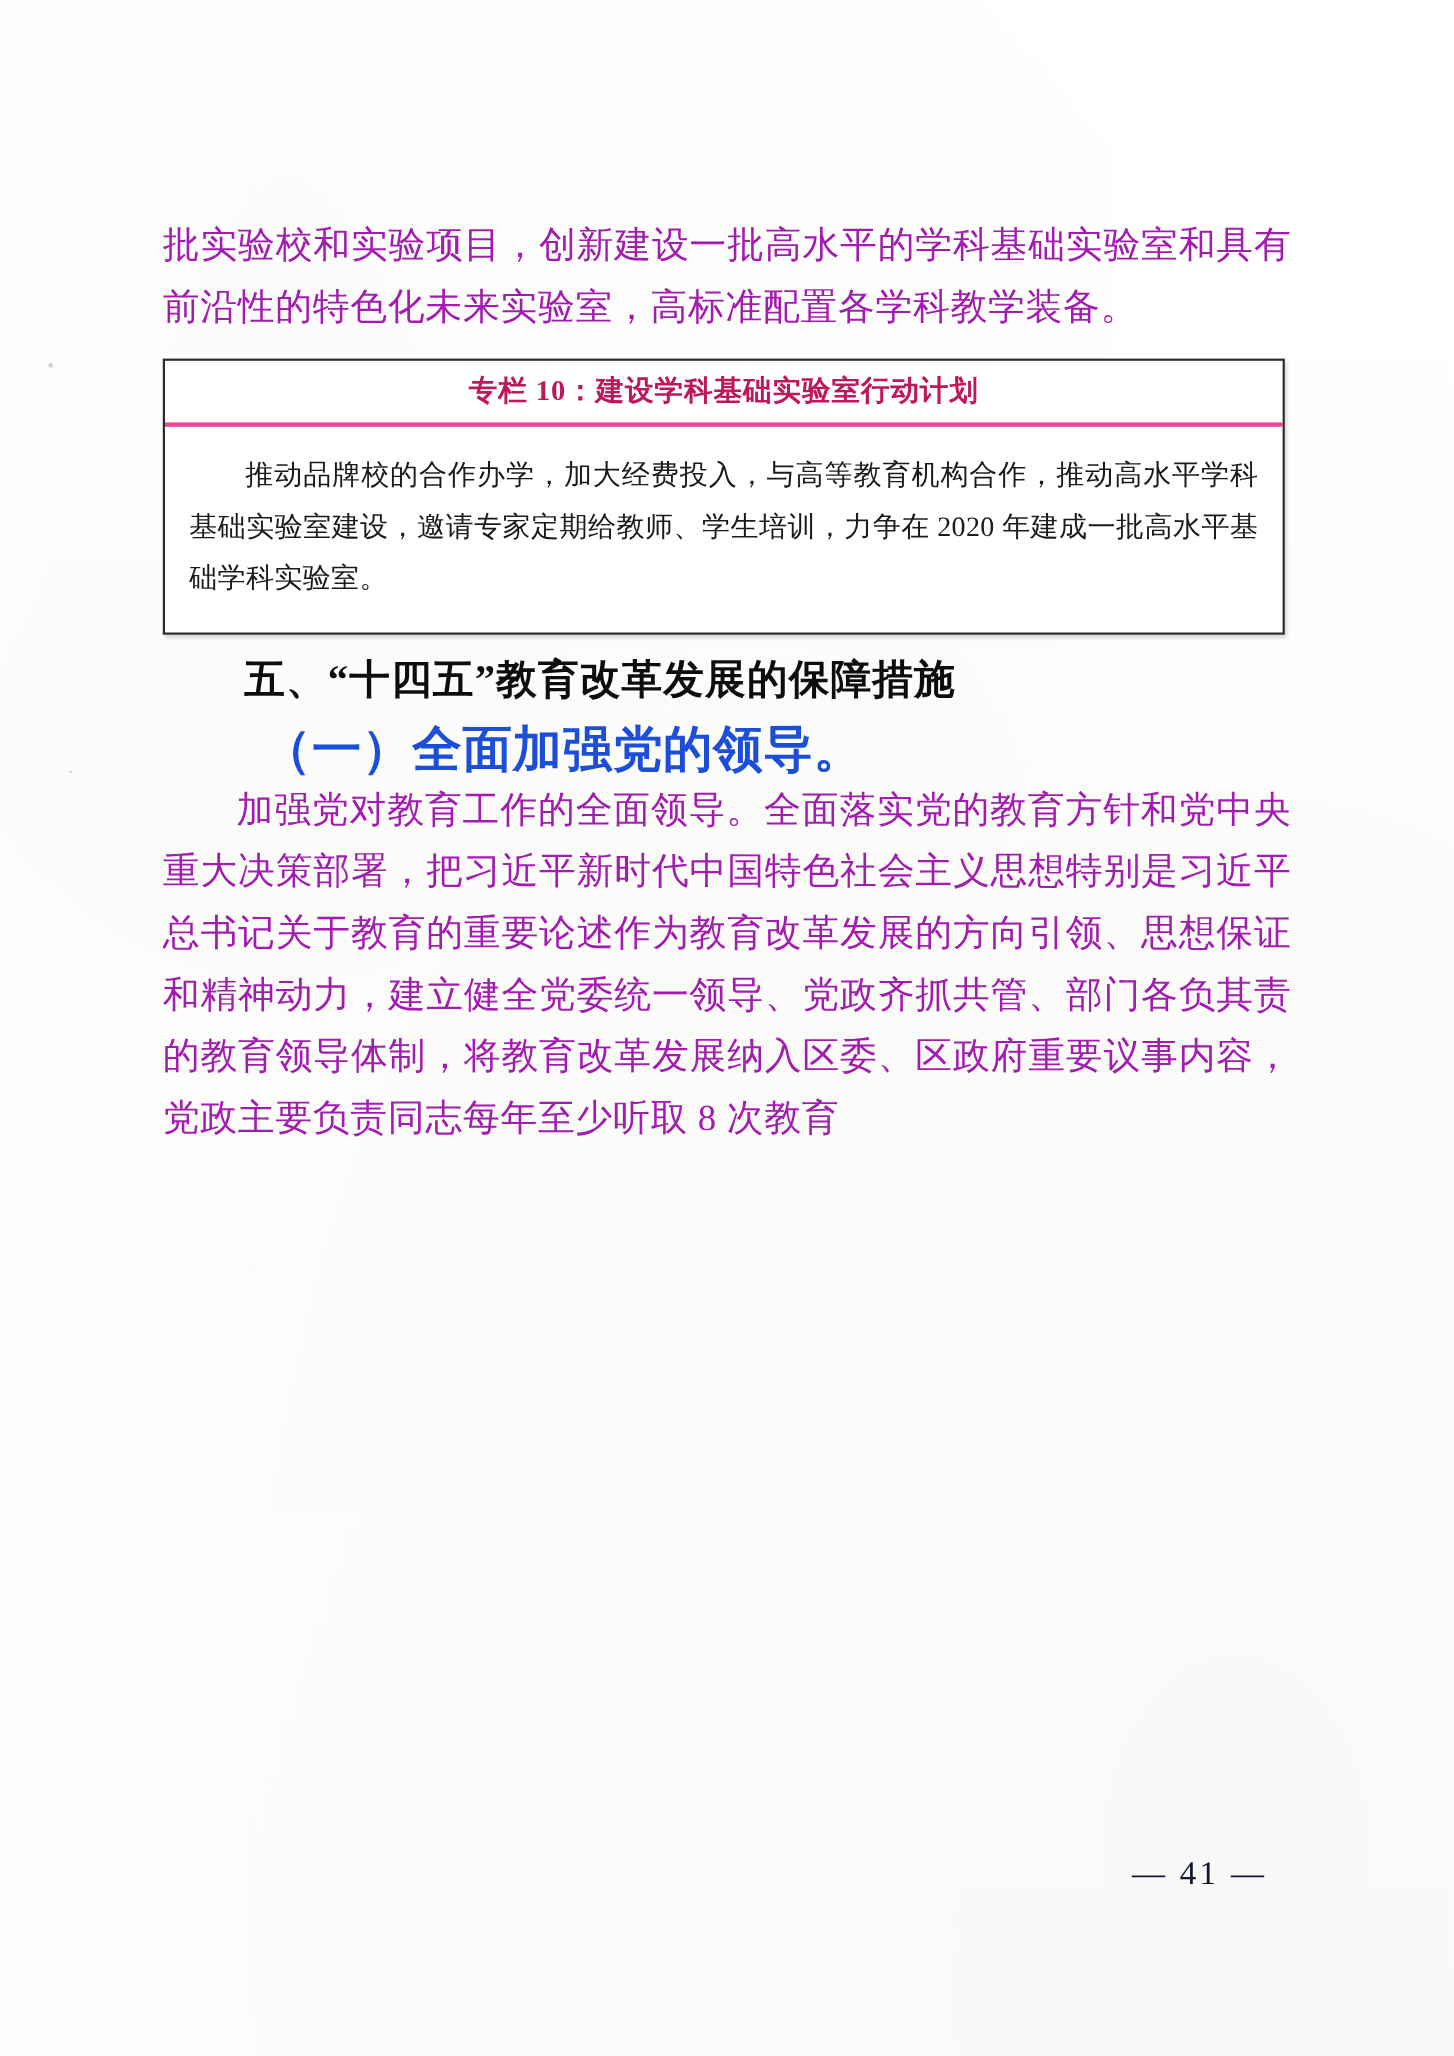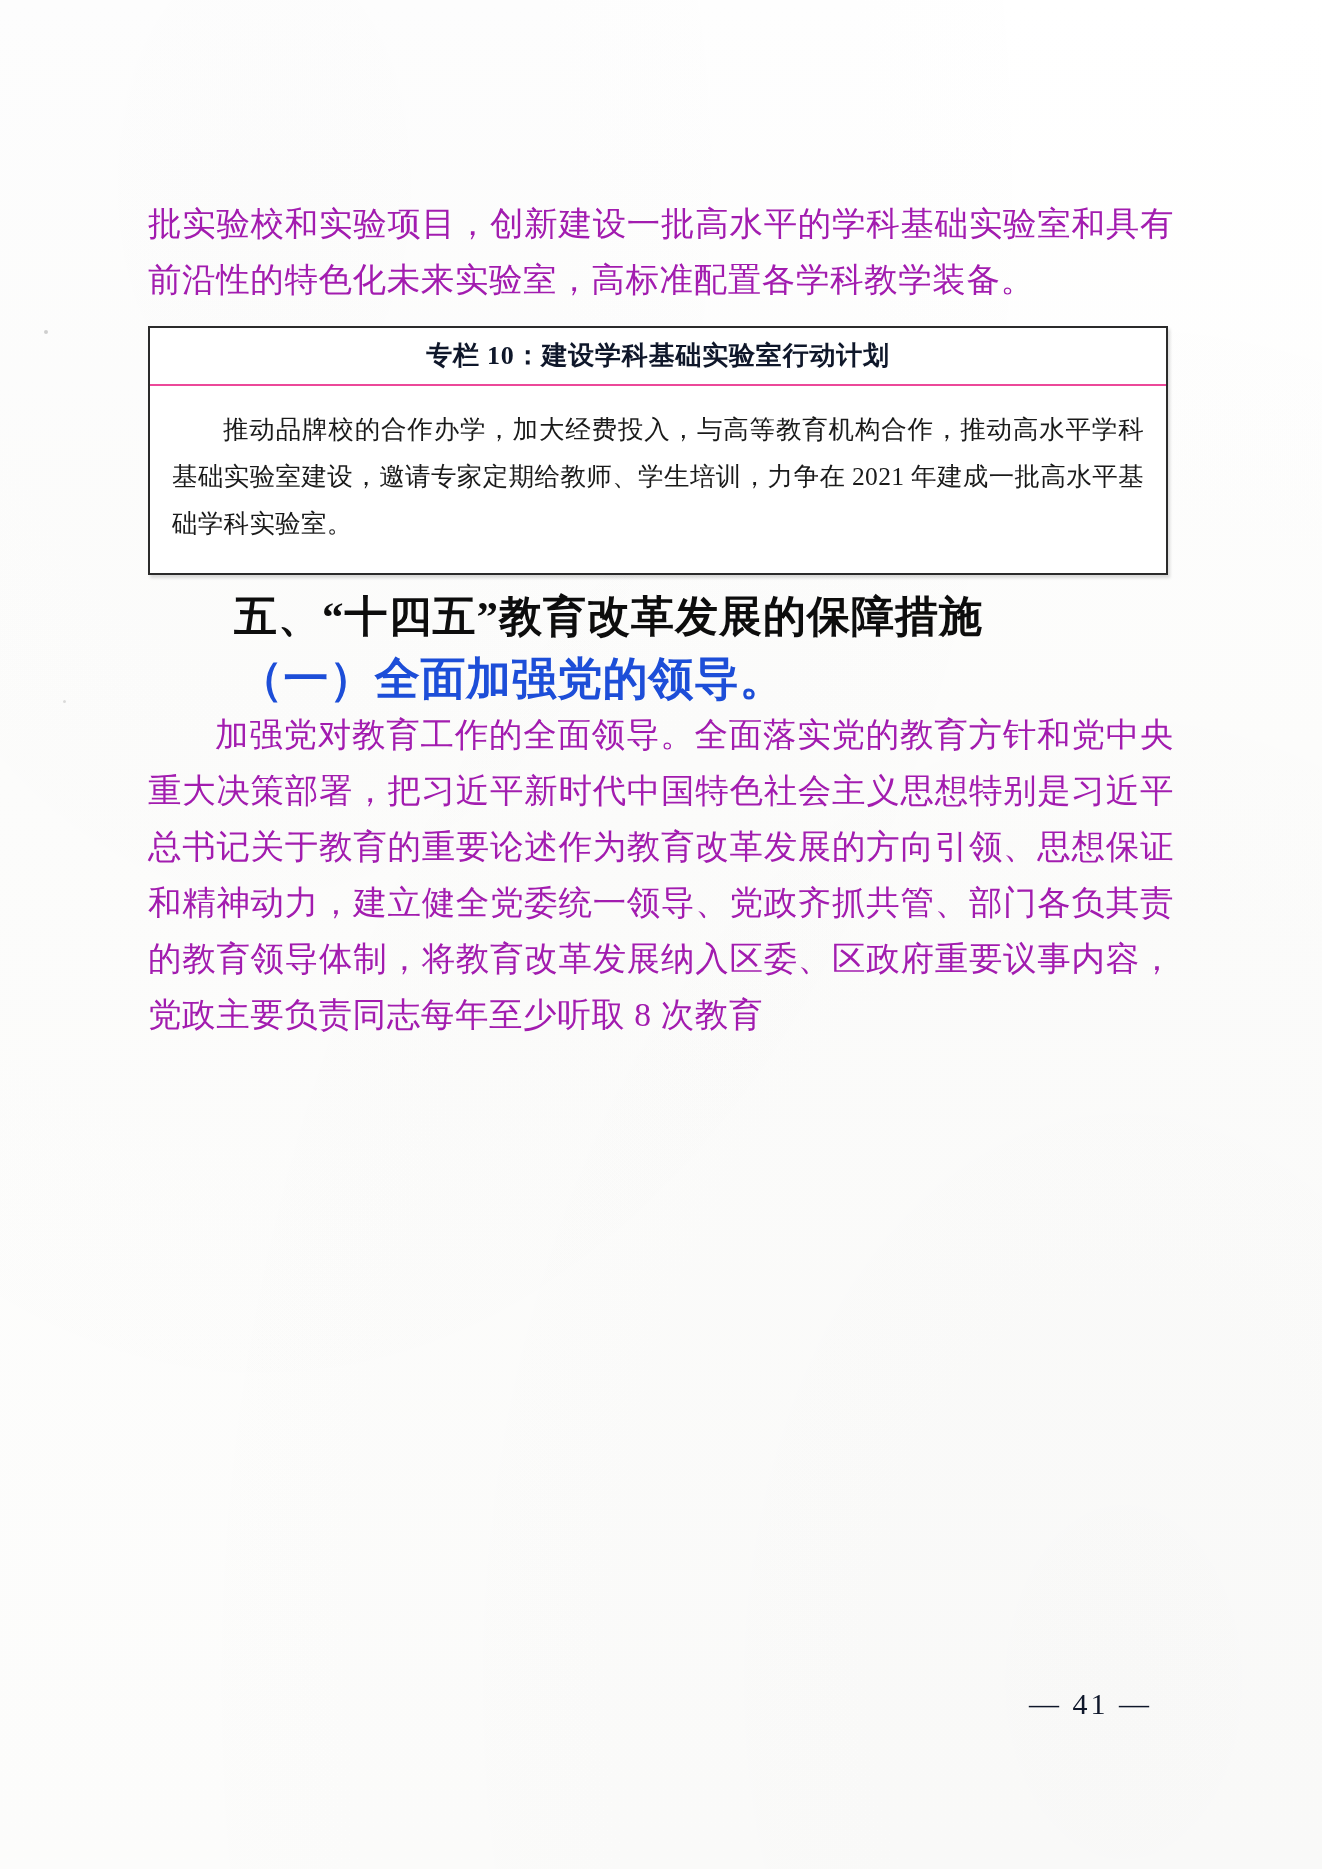--- a/index.html
+++ b/index.html
@@ -67,44 +67,44 @@
     box-shadow: 2px 3px 3px rgba(0,0,0,0.14);
     width: 1020px;
     box-sizing: border-box;
   }
 
   .callout-title {
     text-align: center;
     font-size: 26px;
     line-height: 1.1;
     padding: 14px 0 13px 0;
-    border-bottom: 2px solid #ec4899;
+    border-bottom: 4px solid #ec4899;
     font-weight: 700;
     letter-spacing: 0.8px;
-    color: #0f172a;
+    color: #be185d;
   }
 
   .callout-body {
     padding: 20px 22px 26px 22px;
   }
 
   .callout-body p {
     margin: 0;
     font-size: 25.5px;
     line-height: 47px;
     text-indent: 2em;
     text-align: justify;
     text-justify: inter-ideograph;
     letter-spacing: 0.3px;
     color: #1a1a1a;
   }
 
   
   .heading-l1 {
-    font-size: 43px;
+    font-size: 37px;
     line-height: 56px;
     font-weight: 700;
     text-indent: 2em;
     margin: 6px 0 0 0;
     letter-spacing: 1px;
     color: #0d0d0d;
   }
 
   .heading-l2 {
     font-size: 45px;
@@ -153,21 +153,21 @@
   <div class="speck"></div>
   <div class="speck2"></div>
 
   <div class="content">
 
     <p class="para para-block">批实验校和实验项目，创新建设一批高水平的学科基础实验室和具有前沿性的特色化未来实验室，高标准配置各学科教学装备。</p>
 
     <div class="callout">
       <div class="callout-title">专栏 10：建设学科基础实验室行动计划</div>
       <div class="callout-body">
-        <p>推动品牌校的合作办学，加大经费投入，与高等教育机构合作，推动高水平学科基础实验室建设，邀请专家定期给教师、学生培训，力争在 2021 年建成一批高水平基础学科实验室。</p>
+        <p>推动品牌校的合作办学，加大经费投入，与高等教育机构合作，推动高水平学科基础实验室建设，邀请专家定期给教师、学生培训，力争在 2020 年建成一批高水平基础学科实验室。</p>
       </div>
     </div>
 
 
     <h2 class="heading-l1">五、“十四五”教育改革发展的保障措施</h2>
 
     <h3 class="heading-l2">（一）全面加强党的领导。</h3>
 
     <p class="para indent">加强党对教育工作的全面领导。全面落实党的教育方针和党中央重大决策部署，把习近平新时代中国特色社会主义思想特别是习近平总书记关于教育的重要论述作为教育改革发展的方向引领、思想保证和精神动力，建立健全党委统一领导、党政齐抓共管、部门各负其责的教育领导体制，将教育改革发展纳入区委、区政府重要议事内容，党政主要负责同志每年至少听取 8 次教育</p>
 

